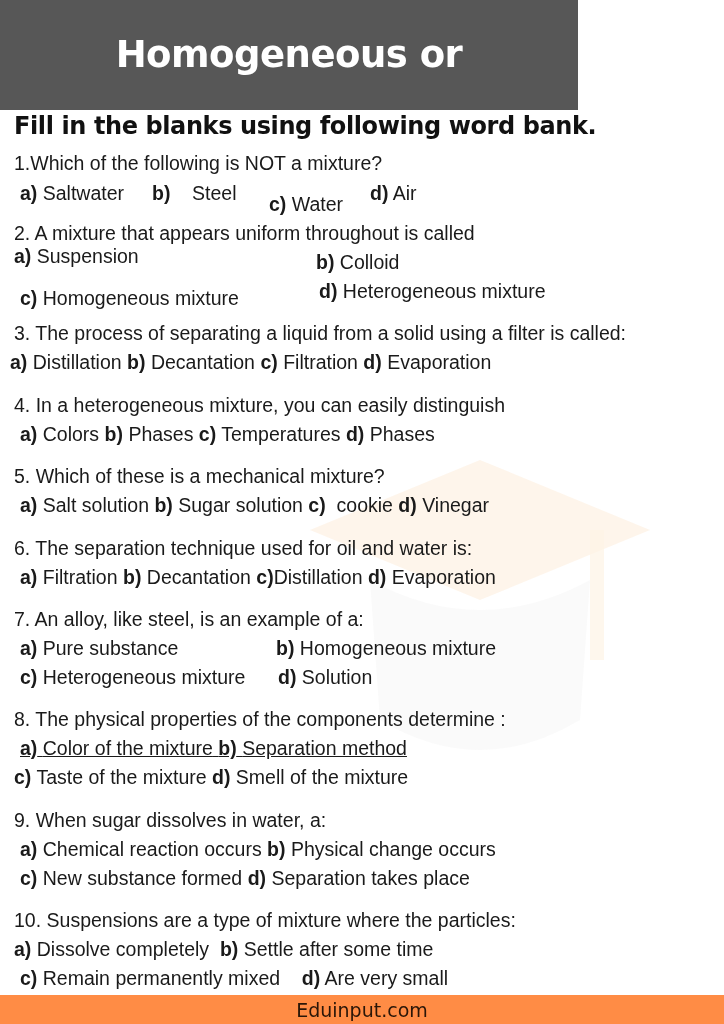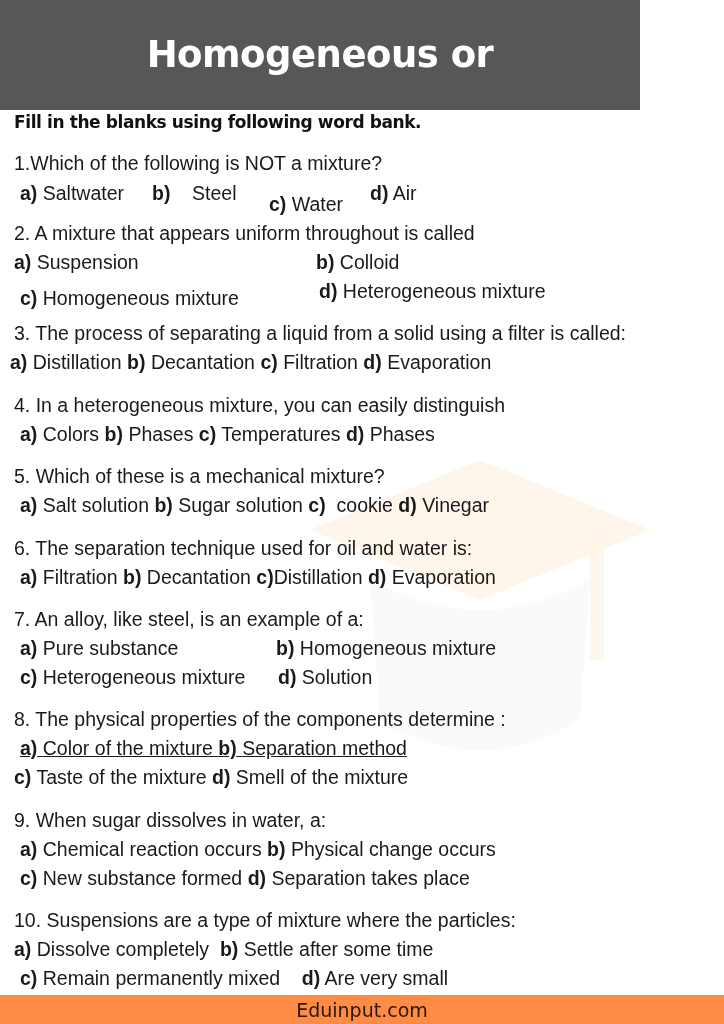--- a/index.html
+++ b/index.html
@@ -3,33 +3,33 @@
 <meta charset="utf-8">
 <style>
   html, body { margin: 0; padding: 0; }
   body {
     width: 724px; height: 1024px; position: relative; overflow: hidden;
     background: #ffffff;
     font-family: "Liberation Sans", sans-serif;
     color: #1a1a1a;
   }
   .header {
-    position: absolute; left: 0; top: 0; width: 640px; height: 110px;
+    position: absolute; left: 0; top: 0; width: 578px; height: 110px;
     background: #575757;
     display: flex; flex-direction: column; align-items: center; justify-content: center;
   }
   .header .t {
     font-family: "DejaVu Sans", sans-serif; font-weight: bold;
     color: #ffffff; font-size: 37px; line-height: 42px; letter-spacing: -0.5px;
     text-align: center;
   }
   .subtitle {
     position: absolute; left: 14px; top: 112px;
     font-family: "DejaVu Sans", sans-serif; font-weight: bold;
-    font-size: 17px; color: #111; letter-spacing: -0.4px; white-space: nowrap;
+    font-size: 24px; color: #111; letter-spacing: -0.4px; white-space: nowrap;
   }
   .watermark {
     position: absolute; left: 250px; top: 420px; width: 420px; height: 420px;
     pointer-events: none;
   }
   .q { position: absolute; left: 0; width: 724px; font-size: 19.5px; white-space: nowrap; }
   .q .line { position: absolute; left: 14px; }
   .q .opt b { font-weight: bold; }
   .footer {
     position: absolute; left: 0; top: 995px; width: 724px; height: 29px;
@@ -58,21 +58,21 @@
 <div class="q" style="top:152px;">
   <span class="line" style="top:0">1.Which of the following is NOT a mixture?</span>
   <span class="line opt" style="top:30px; left:20px;"><b>a)</b> <span>Saltwater</span></span>
   <span class="line opt" style="top:30px; left:152px;"><b>b)</b>&nbsp;&nbsp;&nbsp; <span>Steel</span></span>
   <span class="line opt" style="top:30px; left:269px;margin-top:11px;"><b>c)</b> <span>Water</span></span>
   <span class="line opt" style="top:30px; left:370px;"><b>d)</b> <span>Air</span></span>
 </div>
 
 <div class="q" style="top:222px;">
   <span class="line" style="top:0">2. A mixture that appears uniform throughout is called</span>
-  <span class="line opt" style="top:29px; left:14px;"><b>a)</b> <span>Suspension</span></span>
+  <span class="line opt" style="top:23px; left:14px;"><b>a)</b> <span>Suspension</span></span>
   <span class="line opt" style="top:29px; left:316px;"><b>b)</b> <span>Colloid</span></span>
   <span class="line opt" style="top:58px; left:20px;margin-top:7px;"><b>c)</b> <span>Homogeneous mixture</span></span>
   <span class="line opt" style="top:58px; left:319px;"><b>d)</b> <span>Heterogeneous mixture</span></span>
 </div>
 
 <div class="q" style="top:322px;">
   <span class="line" style="top:0">3. The process of separating a liquid from a solid using a filter is called:</span>
   <span class="line opt" style="top:29px; left:10px;"><b>a)</b> <span>Distillation</span> <b>b)</b> <span>Decantation</span> <b>c)</b> <span>Filtration</span> <b>d)</b> <span>Evaporation</span></span>
 </div>
 

